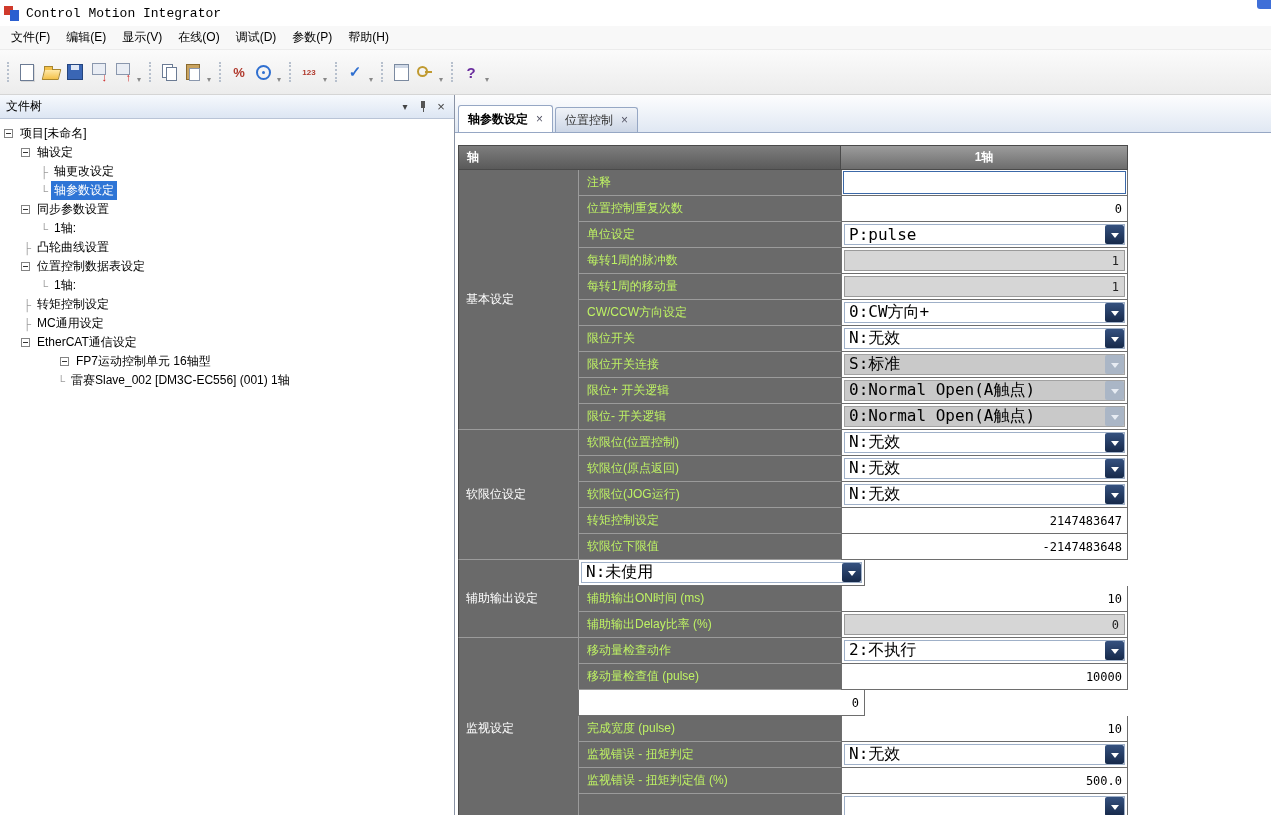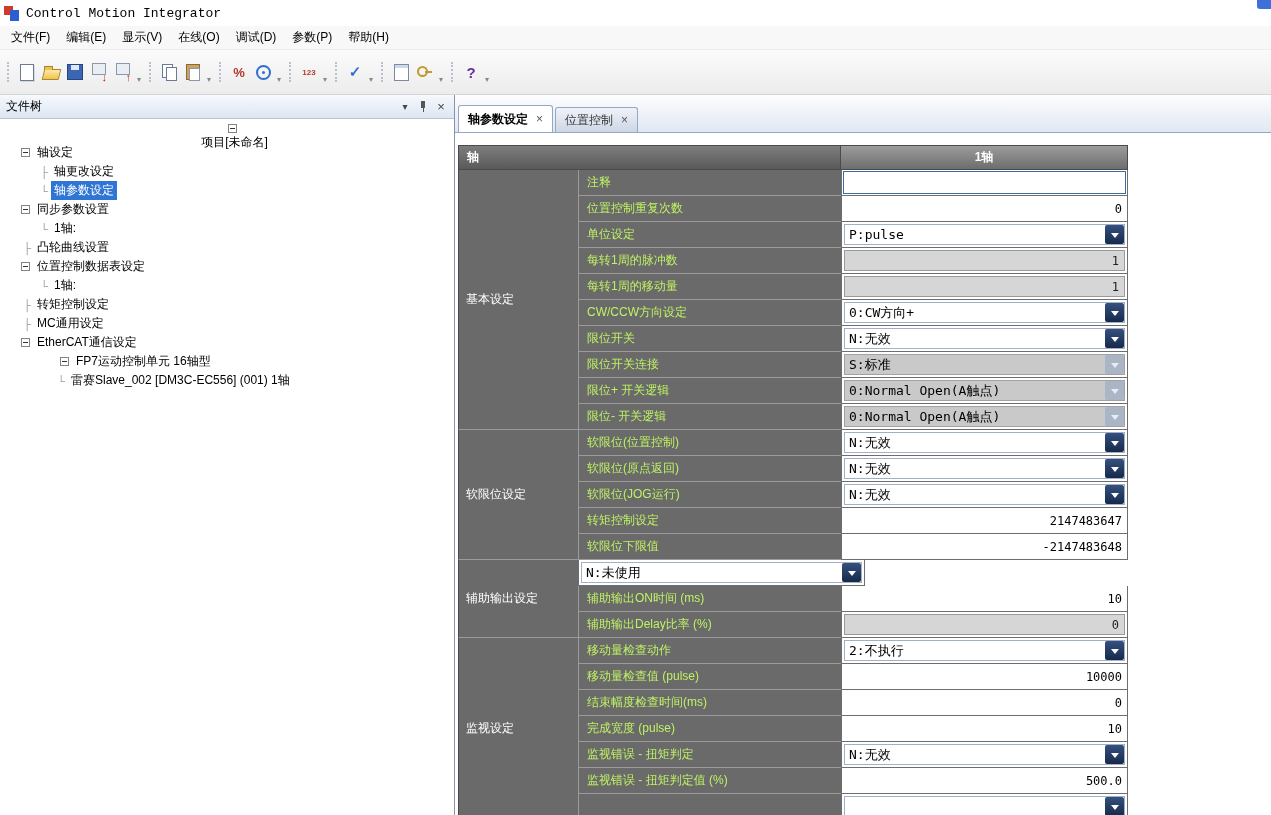--- a/index.html
+++ b/index.html
@@ -89,21 +89,21 @@
   .t-row { display: flex; height: 26px; }
   .param-cell { width: 263px; flex: none; background: #6a6a6a; color: #bef264; display: flex; align-items: center; padding-left: 8px; border-bottom: 1px solid #9b9b9b; border-left: 1px solid #9b9b9b; overflow: hidden; }
   .value-cell { width: 287px; flex: none; background: #fff; border: 1px solid #6e6e6e; border-top: none; display: flex; align-items: stretch; }
 
   .cell-input { flex: 1; min-width: 0; border: none; outline: none; background: #fff; font-family: "DejaVu Sans Mono", monospace; font-size: 12px; padding: 0 5px; }
   .cell-input.num { text-align: right; }
   .cell-input.txt { margin: 1px; border: 1px solid #3c69a8; }
   .cell-input.dis { margin: 2px; background: #d6d6d6; border: 1px solid #9a9a9a; color: #222; }
 
   .dd { flex: 1; min-width: 0; display: flex; align-items: center; justify-content: space-between; margin: 2px; border: 1px solid #9fb0c8; background: #fff; padding-left: 4px; }
-  .dd-text { font-family: "DejaVu Sans Mono", monospace; font-size: 13px; white-space: nowrap; overflow: hidden; }
+  .dd-text { font-family: "DejaVu Sans Mono", monospace; font-size: 16px; white-space: nowrap; overflow: hidden; }
   .dd-btn { width: 19px; align-self: stretch; flex: none; background: linear-gradient(#35517f, #16294a); border-radius: 2px; display: flex; align-items: center; justify-content: center; }
   .dd-btn::before { content:""; border: 4px solid transparent; border-top: 5px solid #fff; margin-top: 5px; }
   .dd.dis { background: #c9c9c9; border-color: #a2a2a2; }
   .dd.dis .dd-btn { background: #aab6c6; }
   .dd.dis .dd-btn::before { border-top-color: #e7ecf3; }
 </style>
 </head>
 <body>
 
 <div class="titlebar">
@@ -170,21 +170,21 @@
 <div class="main">
 
   <div class="left-panel">
     <div class="panel-header">
       <span class="panel-title">文件树</span>
       <span class="ph-icon ph-chevron"></span>
       <span class="ph-icon ph-pin"></span>
       <span class="ph-icon ph-close"></span>
     </div>
     <div class="tree">
-        <div class="tree-item" style="padding-left: 15px; flex-direction: column;">
+        <div class="tree-item" style="padding-left: 4px;">
           <span class="expander"></span>
           <span class="tree-label">项目[未命名]</span>
         </div>
         <div class="tree-item" style="padding-left: 21px;">
           <span class="expander"></span>
           <span class="tree-label">轴设定</span>
         </div>
         <div class="tree-item" style="padding-left: 38px;">
           <span class="tree-prefix">├</span>
           <span class="tree-label">轴更改设定</span>
@@ -418,21 +418,20 @@
                     </div>
                   </div>
                 </div>
                 <div class="t-row">
                   <div class="param-cell">移动量检查值 (pulse)</div>
                   <div class="value-cell">
                     <input class="cell-input num" value="10000" style="">
                   </div>
                 </div>
                 <div class="t-row">
-                  <div class="param-cell">结束幅度检查时间(ms)</div>
                   <div class="value-cell">
                     <input class="cell-input num" value="0" style="">
                   </div>
                 </div>
                 <div class="t-row">
                   <div class="param-cell">完成宽度 (pulse)</div>
                   <div class="value-cell">
                     <input class="cell-input num" value="10" style="">
                   </div>
                 </div>

